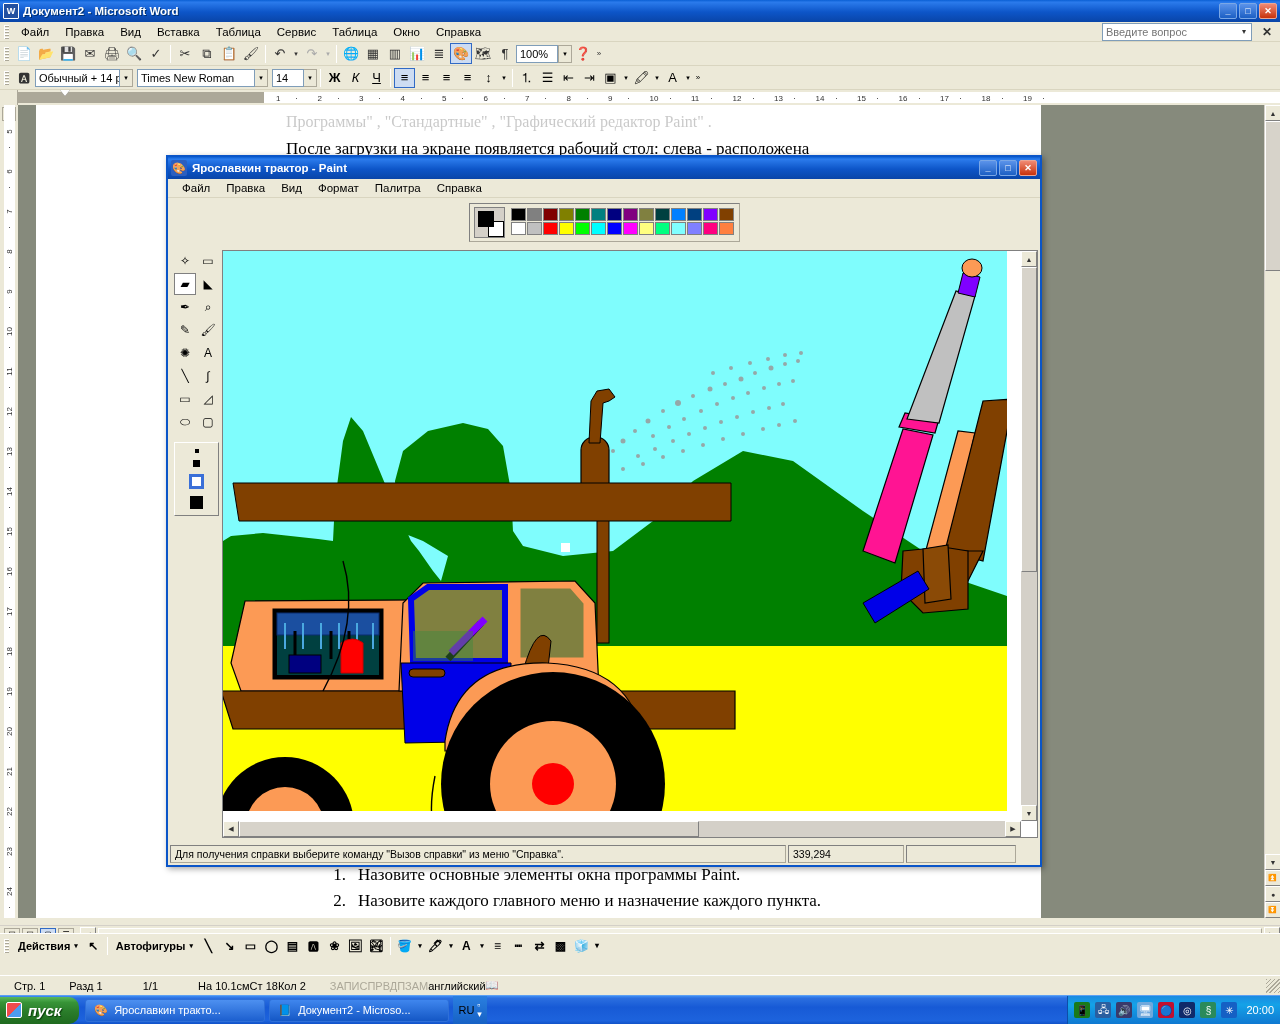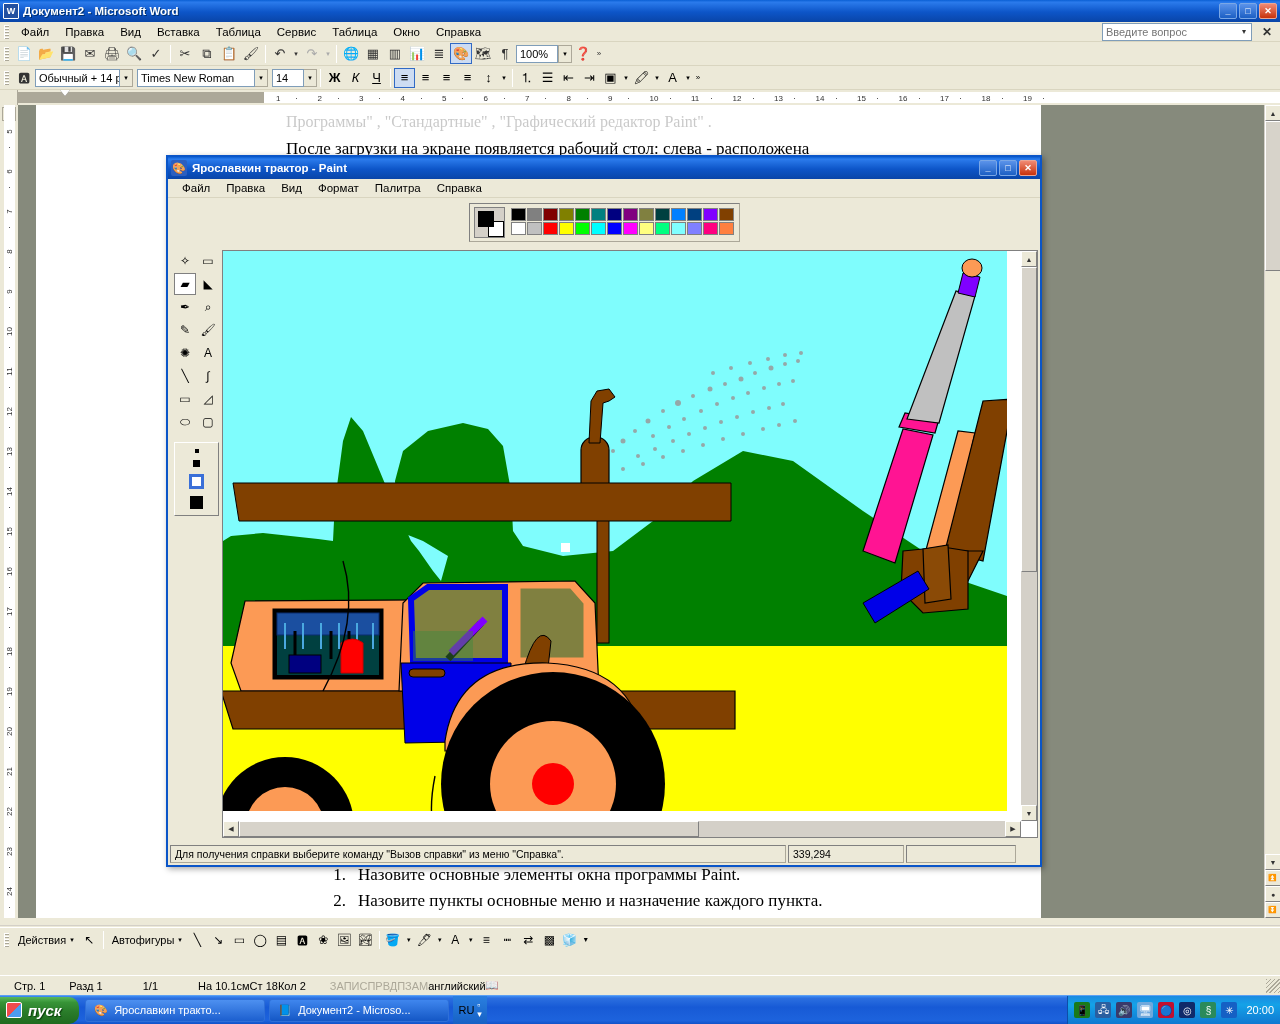--- a/index.html
+++ b/index.html
@@ -103,22 +103,22 @@
 
   .view-bar { position:absolute; left:0; bottom:52px; width:1280px; height:18px;
               background:#ece9d8; display:flex; align-items:center; border-top:1px solid #d4d0c8; }
   .view-bar .vb { width:16px;height:14px;border:1px solid #aca899;margin-right:2px;
                   background:#ece9d8;display:flex;align-items:center;justify-content:center;font-size:8px; }
   .view-bar .vb.on { background:#cddcf2; border-color:#316ac5; }
   .view-bar .hsb { flex:1; height:14px; margin:0 2px; background:#ece9d8; display:flex; }
   .view-bar .hsb .thumbarea { flex:1; background:#f1efe2; border:1px solid #fff;
                                border-right-color:#aca899;border-bottom-color:#aca899; }
 
-  .draw-bar { position:absolute; left:0; bottom:44px; height:24px; width:1280px;
-              background:#ece9d8; display:flex; align-items:center; border-top:1px solid #fff; }
+  .draw-bar { position:absolute; left:0; bottom:38px; height:24px; width:1280px;
+              background:#ece9d8; display:flex; align-items:center; border-top:1px solid #fff;font-weight:bold; }
   .draw-bar .dbtn { height:20px; padding:0 4px; display:flex; align-items:center;
                     font-size:11px; border:1px solid transparent; }
   .draw-bar .dico { width:21px;height:20px;display:flex;align-items:center;justify-content:center;
                     font-size:12px;border:1px solid transparent; }
 
   .word-status { position:absolute; left:0; bottom:0; height:20px; width:1280px;
                  background:#ece9d8; display:flex; align-items:center; font-size:11px;
                  border-top:1px solid #fff; }
   .word-status .sc { padding:0 0; }
   .word-status .sc.dim { color:#aca899; }
@@ -403,21 +403,21 @@
             <div class="l1" style="color:#888;opacity:.45;margin-bottom:-4px;font-size:16px">Программы" , "Стандартные" , "Графический редактор Paint" .</div>
             <div class="l1" style="margin-top:12px">После загрузки на экране появляется рабочий стол: слева - расположена</div>
           </div>
           <div class="doc-q">
             <div class="qrow">
               <span class="num">1.</span>
               <span>Назовите основные элементы окна программы Paint.</span>
             </div>
             <div class="qrow">
               <span class="num">2.</span>
-              <span>Назовите пункты основные меню и назначение каждого пункта.</span>
+              <span>Назовите каждого главного меню и назначение каждого пункта.</span>
             </div>
             <div class="qrow">
               <span class="num">3.</span>
               <span>Как сохранить рисунок?</span>
             </div>
           </div>
         </div>
         <div class="doc-vsb">
           <div class="sbbtn">▲</div>
           <div style="position:absolute;top:16px;left:0;width:16px;height:150px;background:#d7d3ca;border:1px solid #fff;border-right-color:#808080;border-bottom-color:#808080"></div>

